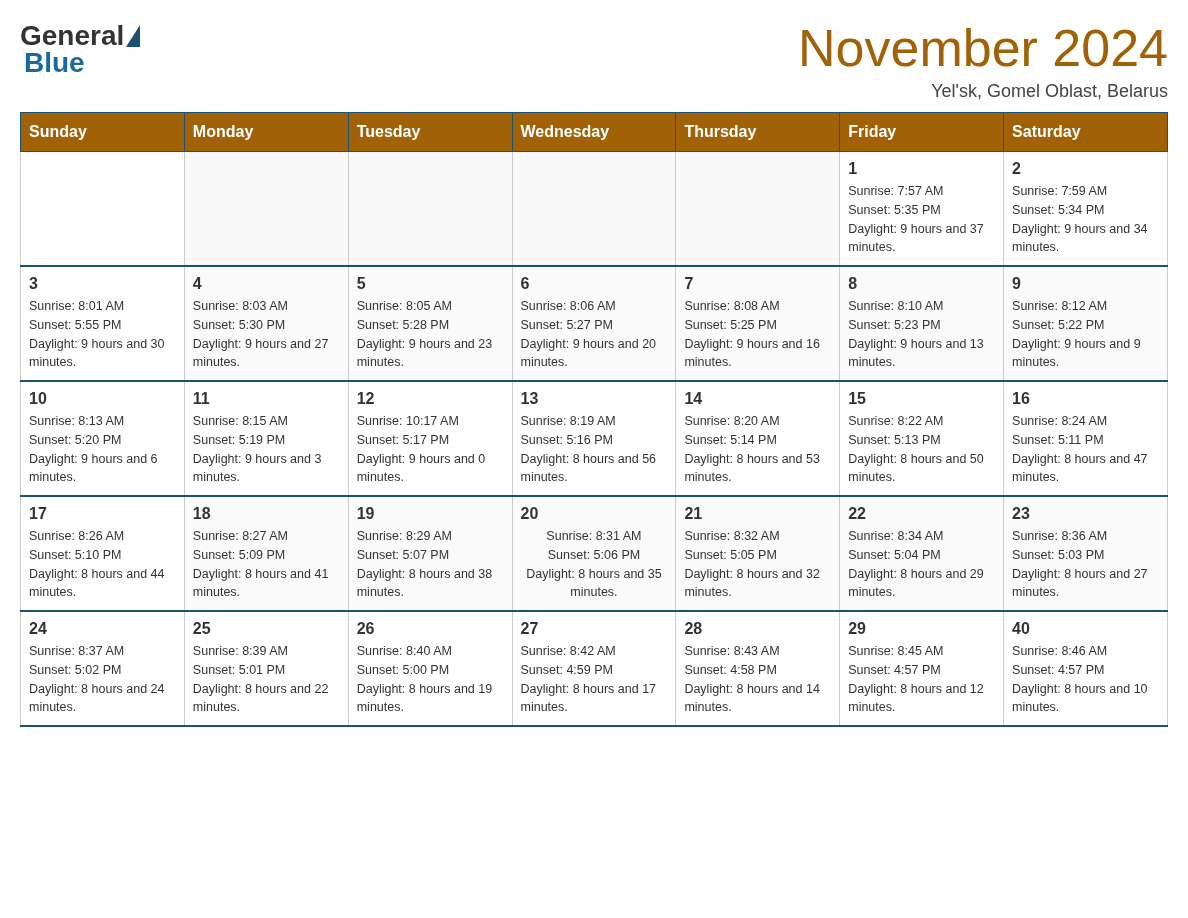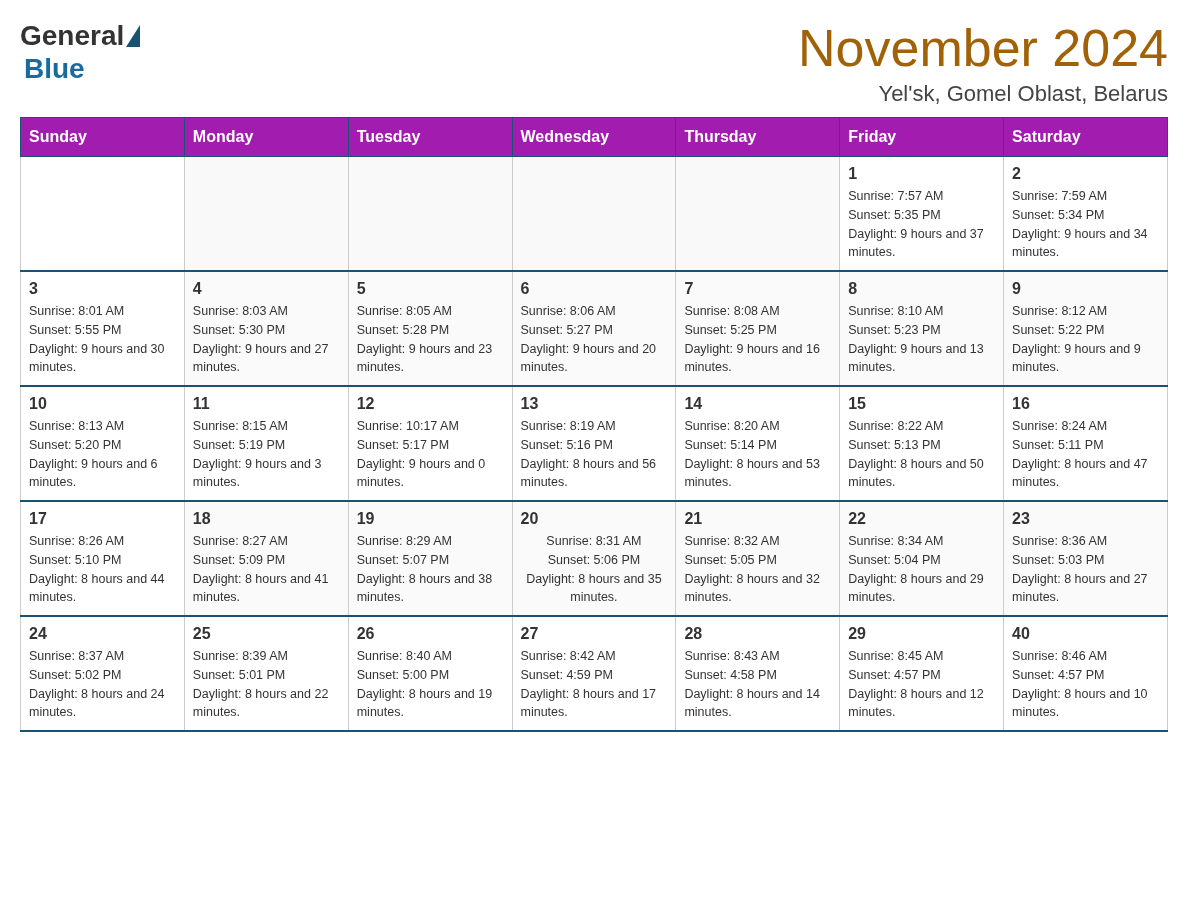--- a/index.html
+++ b/index.html
@@ -13,21 +13,20 @@
     .header {
       display: flex;
       justify-content: space-between;
       align-items: flex-start;
       margin-bottom: 10px;
     }
     .logo {
       display: flex;
       flex-direction: column;
       align-items: flex-start;
-      gap: 6px;
     }
     .logo-text {
       font-size: 28px;
       font-weight: bold;
       color: #333;
       display: flex;
       align-items: center;
     }
     .logo-general { color: #333; }
     .logo-triangle {
@@ -50,31 +49,31 @@
     .title-section {
       text-align: right;
     }
     .month-title {
       font-size: 52px;
       font-weight: normal;
       color: #a16207;
       line-height: 1.1;
     }
     .location {
-      font-size: 22px;
+      font-size: 18px;
       color: #444;
       margin-top: 4px;
     }
     table {
       width: 100%;
       border-collapse: collapse;
       margin-top: 10px;
     }
     thead tr {
-      background-color: #a21caf;
+      background-color: #a16207;
     }
     thead th {
       color: #fff;
       font-size: 16px;
       font-weight: bold;
       padding: 10px 8px;
       text-align: left;
       border: 1px solid #1a5276;
     }
     tbody tr {

